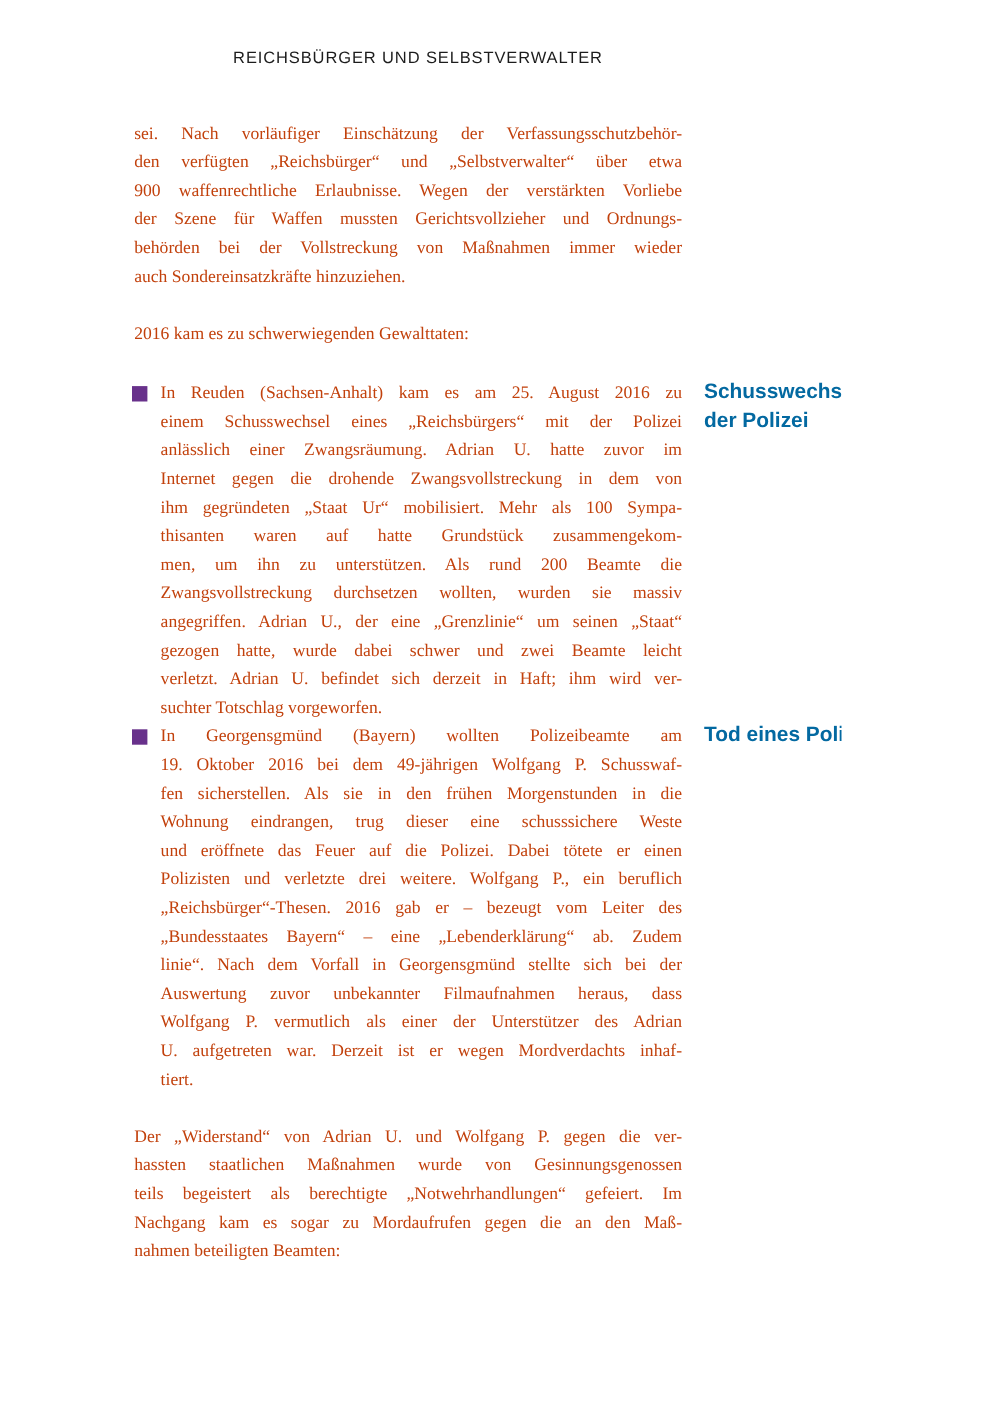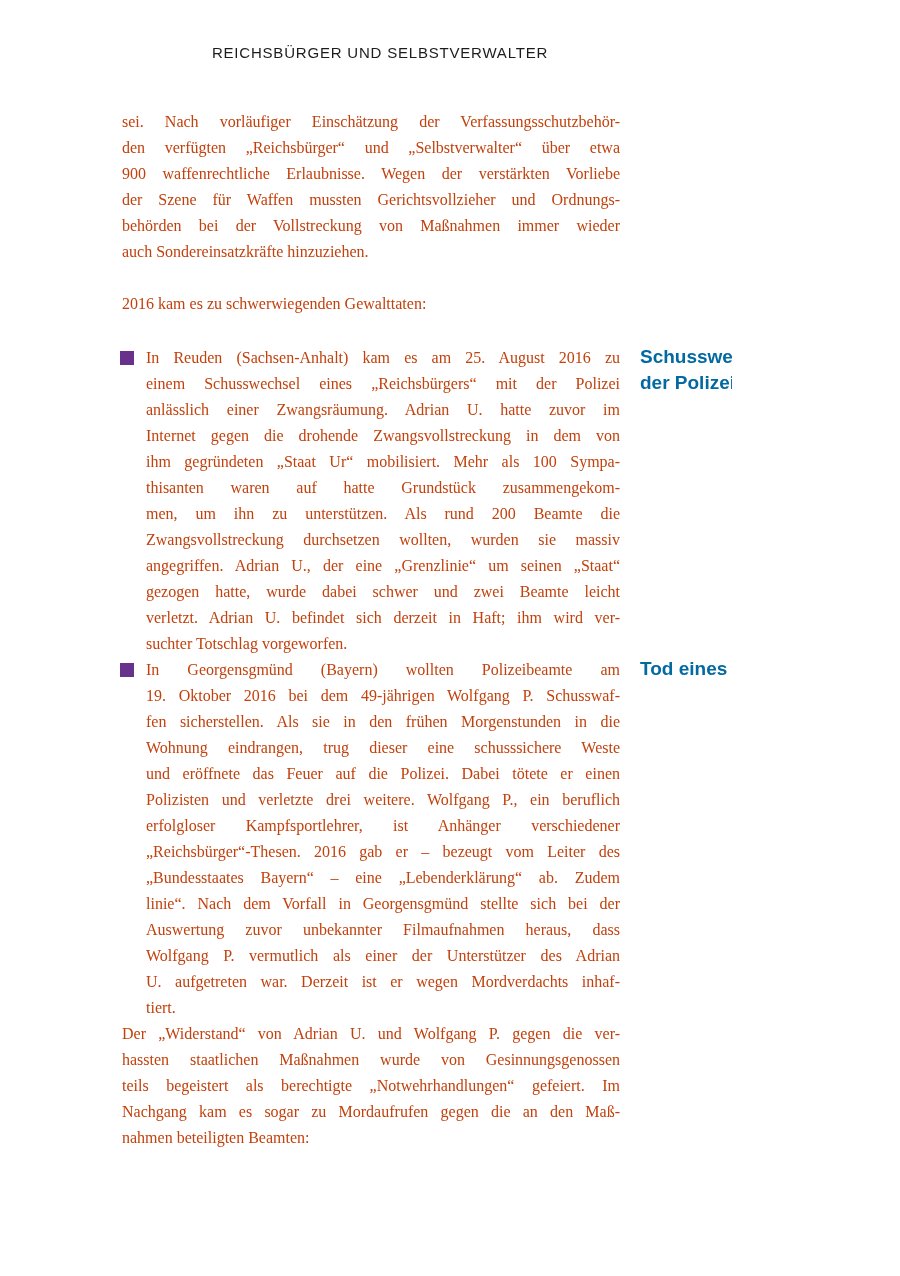--- a/index.html
+++ b/index.html
@@ -4,20 +4,21 @@
 <style>
   html, body { margin: 0; padding: 0; background: #ffffff; }
   .page {
     position: relative;
     width: 732px;
     height: 1276px;
     background: #ffffff;
     overflow: hidden;
     font-family: "Liberation Serif", serif;
     color: #2b2b2b;
+    padding-left: 33px;
   }
   .running-header {
     position: absolute;
     top: 44px;
     left: 0;
     width: 760px;
     text-align: center;
     font-family: "Liberation Sans", sans-serif;
     font-size: 15px;
     letter-spacing: 0.8px;
@@ -45,21 +46,21 @@
     position: relative;
     padding-left: 24px;
   }
   .bullet-square {
     position: absolute;
     left: -2px;
     top: 6px;
     width: 14px;
     height: 14px;
   }
-  .para-final { }
+  .para-final { margin-top: 26px; }
   .margin-note {
     position: absolute;
     left: 640px;
     width: 180px;
     font-family: "Liberation Sans", sans-serif;
     font-weight: bold;
     font-size: 19px;
     line-height: 26px;
     color: #0369a1;
   }
@@ -138,21 +139,20 @@
 
       <div class="bullet-item">
         <span class="bullet-square" style="background: rgb(104, 49, 139);"></span>
         <div class="para bullet-text">
             <div class="line">In Georgensgmünd (Bayern) wollten Polizeibeamte am</div>
             <div class="line">19. Oktober 2016 bei dem 49-jährigen Wolfgang P. Schusswaf-</div>
             <div class="line">fen sicherstellen. Als sie in den frühen Morgenstunden in die</div>
             <div class="line">Wohnung eindrangen, trug dieser eine schusssichere Weste</div>
             <div class="line">und eröffnete das Feuer auf die Polizei. Dabei tötete er einen</div>
             <div class="line">Polizisten und verletzte drei weitere. Wolfgang P., ein beruflich</div>
-            <div class="line">erfolgloser Kampfsportlehrer, ist Anhänger verschiedener</div>
             <div class="line">„Reichsbürger“-Thesen. 2016 gab er – bezeugt vom Leiter des</div>
             <div class="line">„Bundesstaates Bayern“ – eine „Lebenderklärung“ ab. Zudem</div>
             <div class="line">linie“. Nach dem Vorfall in Georgensgmünd stellte sich bei der</div>
             <div class="line">Auswertung zuvor unbekannter Filmaufnahmen heraus, dass</div>
             <div class="line">Wolfgang P. vermutlich als einer der Unterstützer des Adrian</div>
             <div class="line">U. aufgetreten war. Derzeit ist er wegen Mordverdachts inhaf-</div>
             <div class="line last">tiert.</div>
           </div>
       </div>
 

